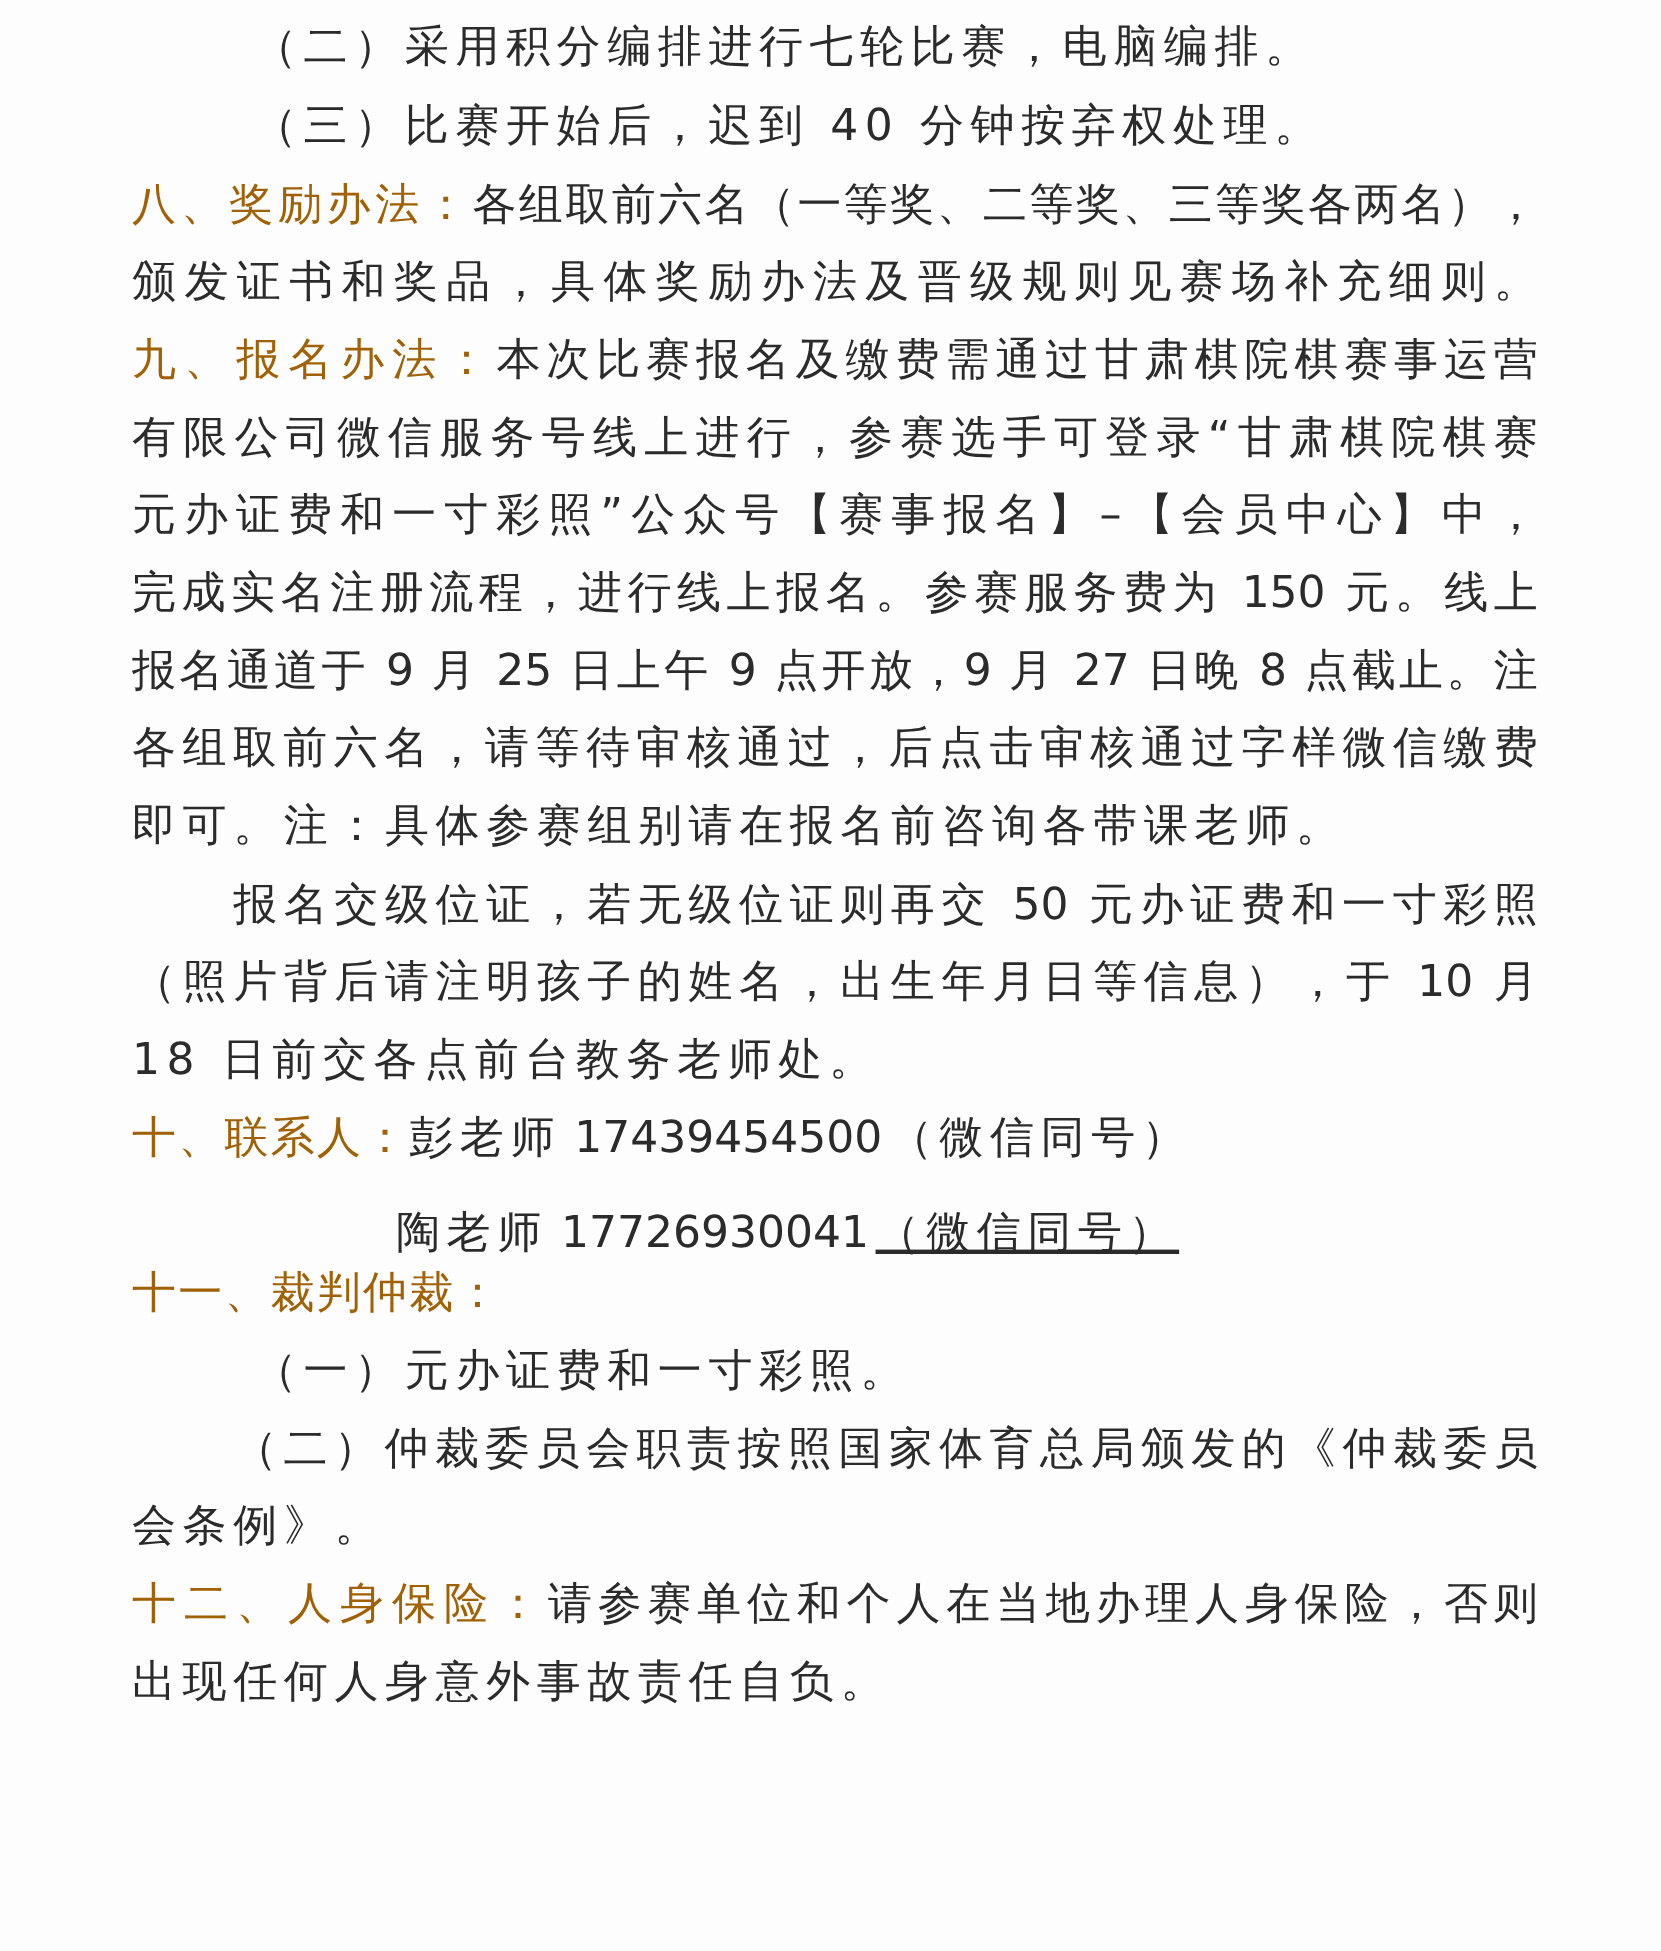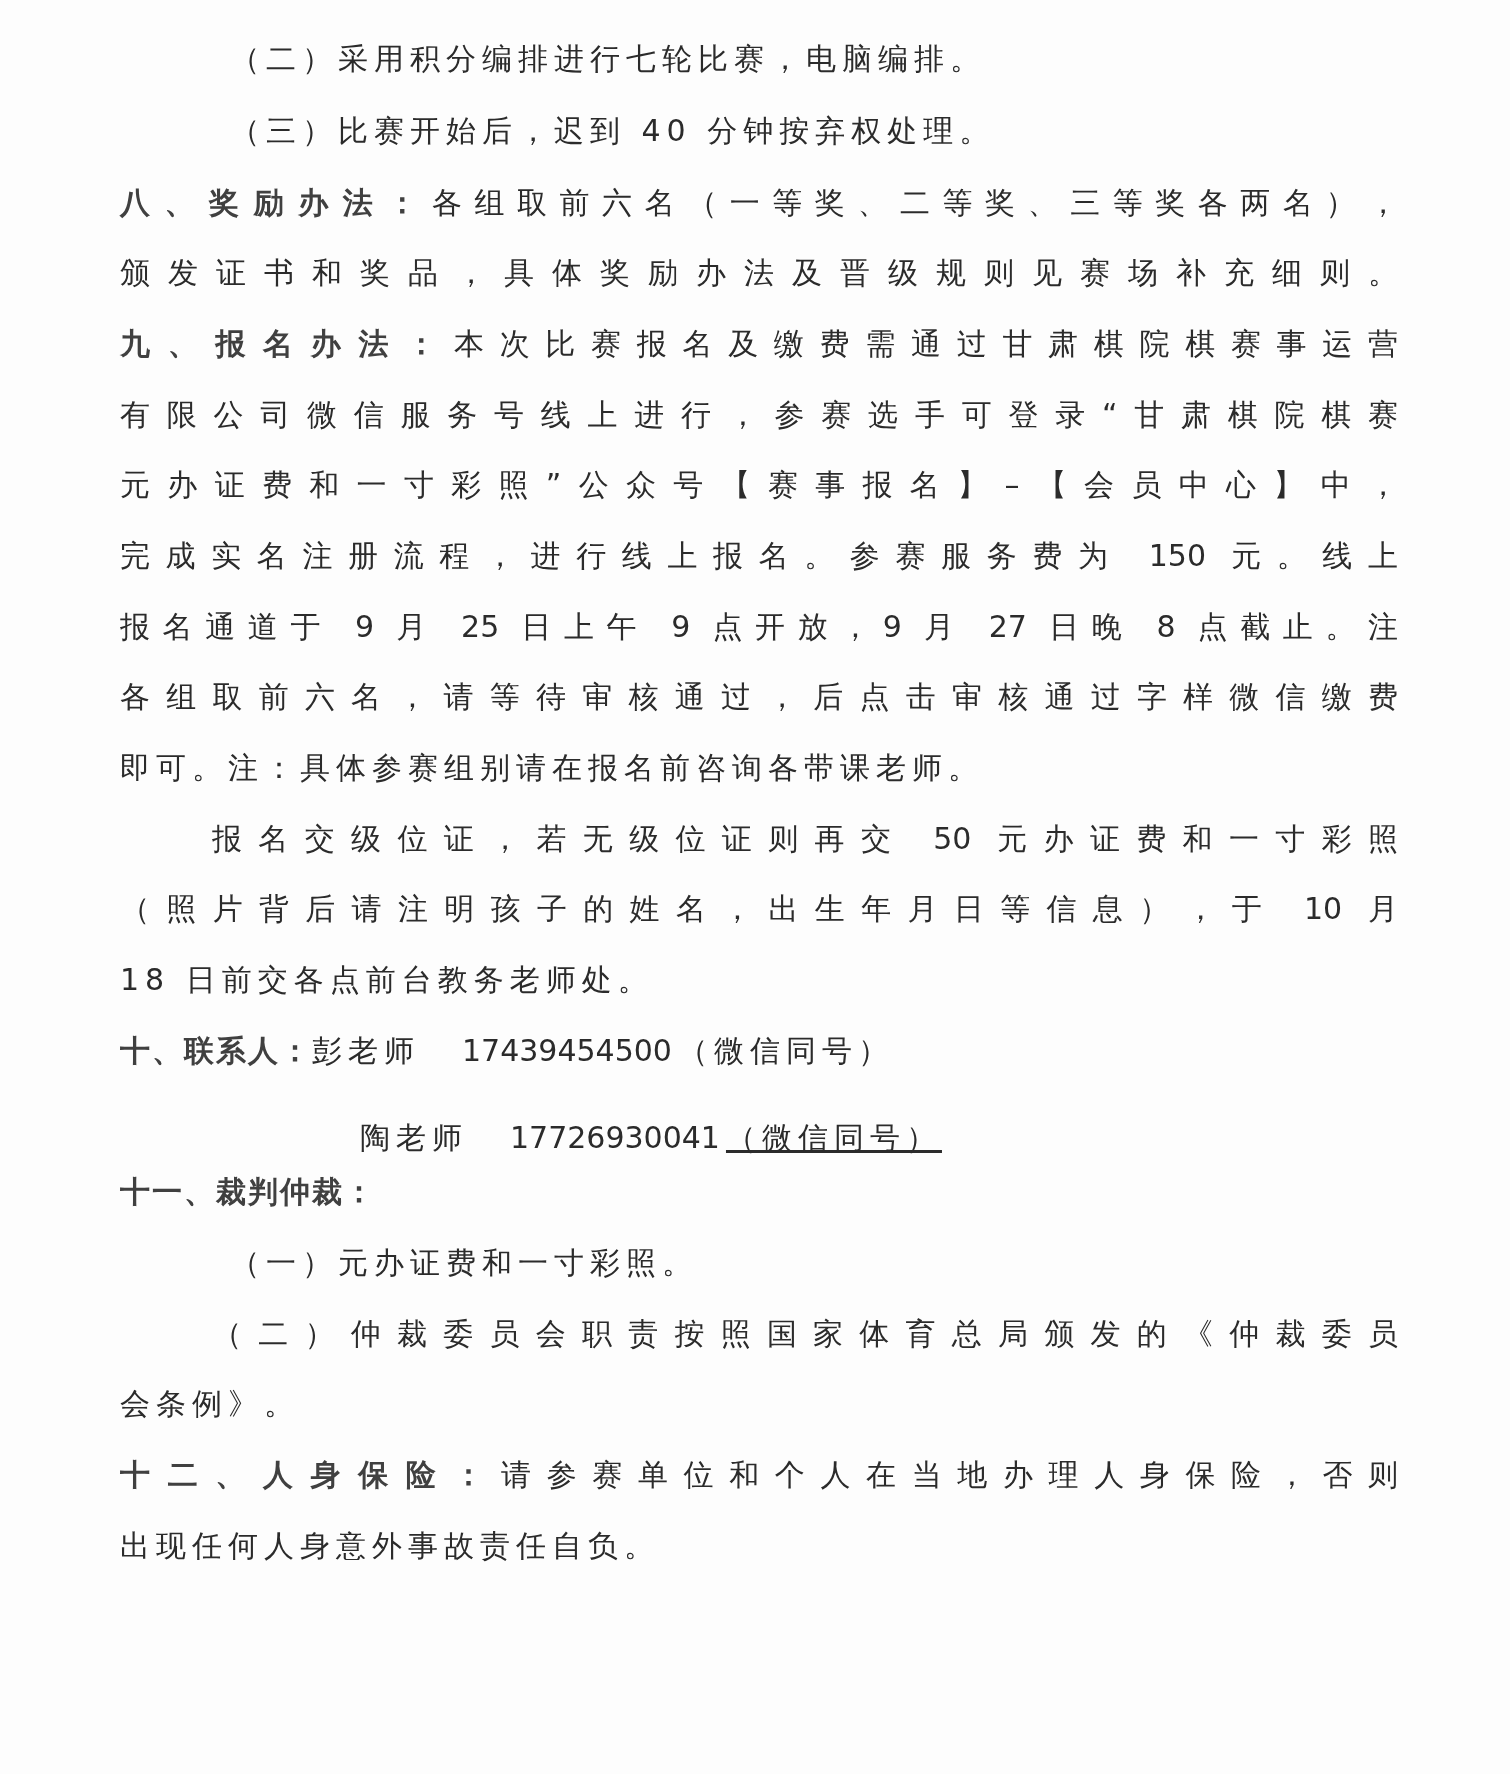--- a/index.html
+++ b/index.html
@@ -18,38 +18,37 @@
     .page {
       position: absolute;
       left: 120px;
       top: 0;
       width: 1278px;
     }
     .line {
       position: absolute;
       left: 0;
       height: 56px;
-      font-size: 30px;
+      font-size: 40px;
       line-height: 56px;
       white-space: nowrap;
       letter-spacing: 6px;
       color: #2b2b2b;
-      margin-top: 17px;
     }
     .line.justify {
       width: 1278px;
       text-align: justify;
       text-align-last: justify;
       letter-spacing: 0;
     }
     .indent { left: 110px; }
     .indent2 { left: 92px; }
     .heading {
-      font-weight: bold;
-      color: #404040;
+      font-weight: normal;
+      color: #a16207;
       letter-spacing: 2px;
     }
     .contact-name { display: inline-block; width: 150px; }
     .contact-phone { letter-spacing: 0; display: inline-block; margin-right: 6px; }
   </style>
 </head>
 <body>
 
 <div class="page">
 

